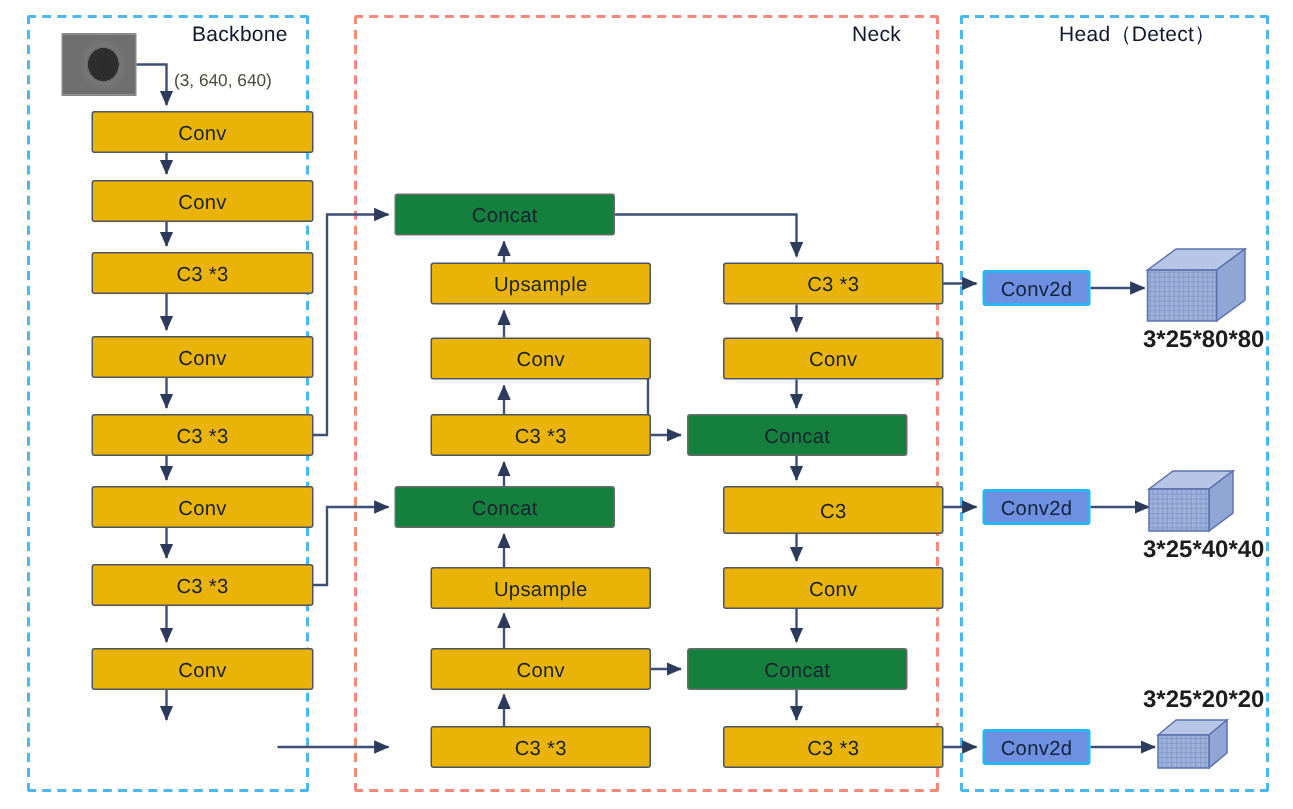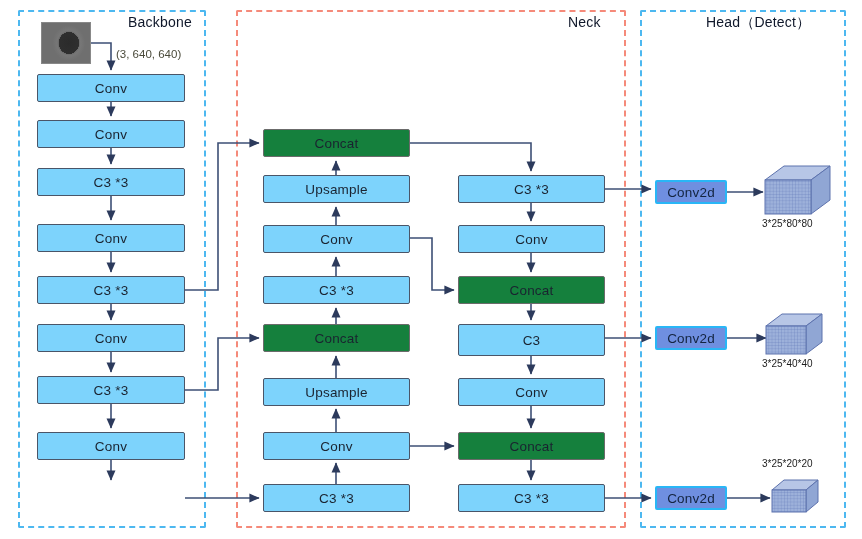--- a/index.html
+++ b/index.html
@@ -5,26 +5,26 @@
   html,body{margin:0;padding:0;background:#ffffff;}
   body{font-family:"Liberation Sans","DejaVu Sans",sans-serif;}
   #canvas{position:relative;width:862px;height:539px;background:#ffffff;overflow:hidden;}
 
   .section-box{position:absolute;border:2.5px dashed #4db8f0;border-radius:2px;box-sizing:border-box;}
   .section-box.neck{border-color:#f58a7a;}
   .section-label{position:absolute;color:#0f172a;font-size:14px;white-space:nowrap;letter-spacing:.2px;}
 
   .node{position:absolute;box-sizing:border-box;display:flex;align-items:center;justify-content:center;
         border:1.4px solid #4a5568;border-radius:2px;font-size:13.5px;color:#1a2330;letter-spacing:.2px;}
-  .node.blue{background:#7dd3fc;}
+  .node.blue{background:#eab308;margin-left:24px;}
   .node.salmon{background:#15803d;border-color:#6b6b6b;}
   .node.purple{background:#7b86d8;}
   .node.conv2d{background:#6f8fe0;border:2px solid #29b6f6;color:#13243f;}
 
-  .dimlabel{position:absolute;font-size:10px;color:#1d1d1d;font-weight:normal;white-space:nowrap;}
+  .dimlabel{position:absolute;font-size:16px;color:#1d1d1d;font-weight:bold;white-space:nowrap;}
   .tensor-note{position:absolute;font-size:11.5px;color:#4a4a3a;white-space:nowrap;}
 
   svg.wires{position:absolute;left:0;top:0;width:862px;height:539px;pointer-events:none;}
 
   .thumb{position:absolute;border:1px solid #888;box-sizing:border-box;
          background:radial-gradient(ellipse 34% 44% at 56% 50%, #2b2b2b 0%, #2f2f2f 62%, #6a6a6a 63%, #777 72%, #6f6f6f 100%),
                     linear-gradient(#8a8a8a,#7e7e7e);}
   .cube{position:absolute;}
 </style>
 </head>

